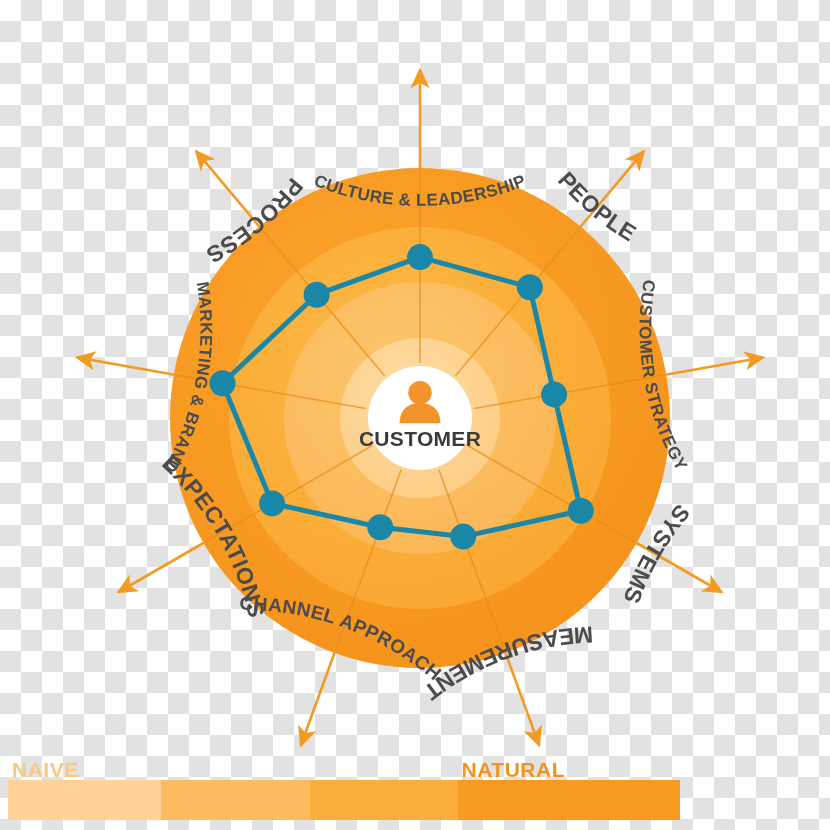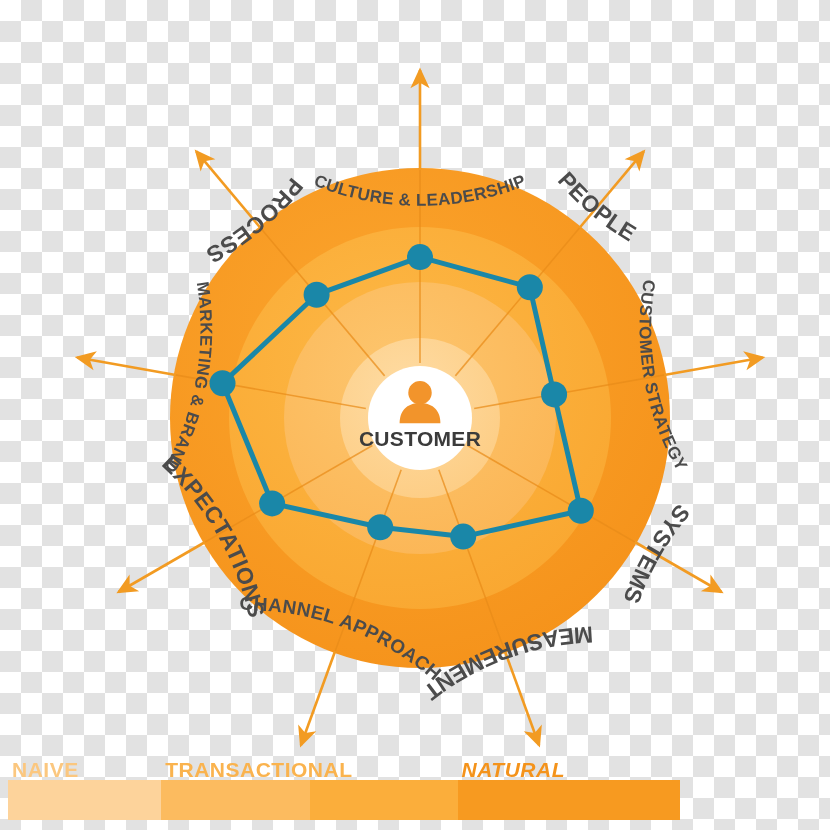--- a/index.html
+++ b/index.html
@@ -142,22 +142,21 @@
         <text class="spoke-label" font-size="19" fill="#4B4B4B"><textPath xlink:href="#lp5" startOffset="50%" text-anchor="middle">CHANNEL APPROACH</textPath></text>
         <text class="spoke-label" font-size="23" fill="#4B4B4B"><textPath xlink:href="#lp6" startOffset="50%" text-anchor="middle">EXPECTATIONS</textPath></text>
         <text class="spoke-label" font-size="17" fill="#4B4B4B"><textPath xlink:href="#lp7" startOffset="50%" text-anchor="middle">MARKETING &amp; BRAND</textPath></text>
         <text class="spoke-label" font-size="23" fill="#4B4B4B"><textPath xlink:href="#lp8" startOffset="50%" text-anchor="middle">PROCESS</textPath></text>
       </g>
   </svg>
 
   <div class="legend">
     <div class="legend-labels" id="legend-labels">
         <div class="legend-label" style="color: rgb(251, 199, 127); left: calc(0% + 4px);">NAIVE</div>
-        <div class="legend-label" style="color: rgb(250, 179, 78); left: calc(22.8% + 4px);">TRANSACTIONAL</div>
-        <div class="legend-label" style="color: rgb(244, 147, 27); left: calc(66.9% + 4px); font-style: italic;">NATURAL</div>
+        <div class="legend-label" style="color: rgb(244, 147, 27); left: calc(66.9% + 4px);">NATURAL</div>
       </div>
     <div class="legend-bars" id="legend-bars">
         <div class="legend-bar" style="width: 22.8%; background: rgb(253, 211, 155);"></div>
         <div class="legend-bar" style="width: 22.2%; background: rgb(252, 187, 95);"></div>
         <div class="legend-bar" style="width: 21.9%; background: rgb(251, 174, 59);"></div>
         <div class="legend-bar" style="width: 33.1%; background: rgb(247, 154, 32);"></div>
       </div>
   </div>
 
 </div>

